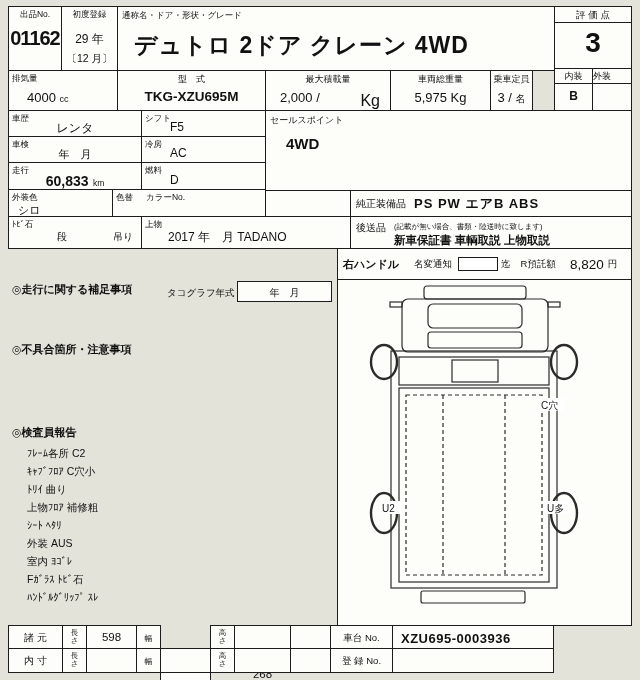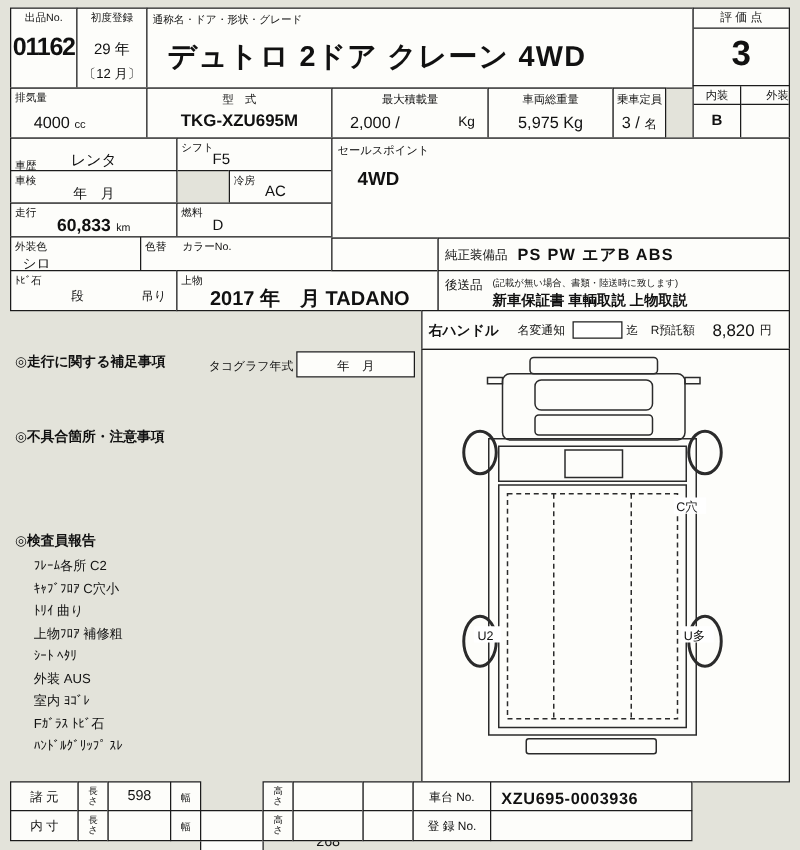--- a/index.html
+++ b/index.html
@@ -38,71 +38,71 @@
     <div class="a" style="left:16px;top:23px;font-size:23px;font-weight:700;letter-spacing:1px;">デュトロ 2ドア クレーン 4WD</div>
   </div>
 
   <div class="box" style="left:554px;top:6px;width:78px;height:63px;">
     <div class="a ctr" style="top:0;height:16px;line-height:16px;font-size:9.5px;border-bottom:1px solid #1c1c1c;">評 価 点</div>
     <div class="a ctr" style="top:20px;font-size:28px;font-weight:700;">3</div>
   </div>
 
   <div class="box" style="left:554px;top:68px;width:78px;height:43px;">
     <div class="a" style="left:0;top:0;width:50%;height:15px;line-height:15px;text-align:center;font-size:9px;border-right:1px solid #1c1c1c;border-bottom:1px solid #1c1c1c;">内装</div>
-    <div class="a" style="right:0;top:0;width:50%;height:15px;line-height:15px;text-align:right;font-size:9px;border-bottom:1px solid #1c1c1c;">外装</div>
+    <div class="a" style="right:0;top:0;width:50%;height:15px;line-height:15px;text-align:left;font-size:9px;border-bottom:1px solid #1c1c1c;">外装</div>
     <div class="a" style="left:0;top:15px;width:50%;height:26px;line-height:24px;text-align:center;font-size:12px;font-weight:700;border-right:1px solid #1c1c1c;">B</div>
     <div class="a" style="right:0;top:15px;width:50%;height:26px;line-height:24px;text-align:center;font-size:12px;font-weight:700;"></div>
   </div>
 
   <div class="box" style="left:8px;top:70px;width:110px;height:41px;">
     <div class="a lbl" style="left:3px;top:2px;">排気量</div>
     <div class="a" style="left:18px;top:19px;font-size:13px;">
       <span>4000</span>
       <span style="font-size:9px;">cc</span>
     </div>
   </div>
 
   <div class="box" style="left:117px;top:70px;width:149px;height:41px;">
     <div class="a ctr" style="top:2px;font-size:9px;">型　式</div>
     <div class="a ctr" style="top:18px;font-size:13.5px;font-weight:700;">TKG-XZU695M</div>
   </div>
 
   <div class="box" style="left:265px;top:70px;width:126px;height:41px;">
     <div class="a ctr" style="top:2px;font-size:9px;">最大積載量</div>
     <div class="a" style="left:14px;top:19px;font-size:13px;">2,000 /</div>
-    <div class="a" style="right:10px;top:21px;font-size:11px;">Kg</div>
+    <div class="a" style="right:10px;top:21px;font-size:16px;">Kg</div>
   </div>
 
   <div class="box" style="left:390px;top:70px;width:101px;height:41px;">
     <div class="a ctr" style="top:2px;font-size:9px;">車両総重量</div>
     <div class="a ctr" style="top:19px;font-size:13px;">5,975 Kg</div>
   </div>
 
   <div class="box" style="left:490px;top:70px;width:43px;height:41px;">
     <div class="a ctr" style="top:2px;font-size:9px;">乗車定員</div>
     <div class="a ctr" style="top:19px;font-size:13px;">
       <span>3 /</span>
       <span style="font-size:10px;">名</span>
     </div>
   </div>
 
   <div class="box" style="left:8px;top:110px;width:134px;height:27px;">
-    <div class="a lbl" style="left:3px;top:2px;margin-top:14px;">車歴</div>
+    <div class="a lbl" style="left:3px;top:2px;">車歴</div>
     <div class="a ctr" style="top:9px;font-size:12px;">レンタ</div>
   </div>
   <div class="box" style="left:141px;top:110px;width:125px;height:27px;">
     <div class="a lbl" style="left:3px;top:2px;">シフト</div>
     <div class="a" style="left:28px;top:9px;font-size:12px;">F5</div>
   </div>
 
   <div class="box" style="left:8px;top:136px;width:134px;height:27px;">
     <div class="a lbl" style="left:3px;top:2px;">車検</div>
     <div class="a ctr" style="top:10px;font-size:11px;">年　月</div>
   </div>
-  <div class="box" style="left:141px;top:136px;width:125px;height:27px;margin-left:42px;">
+  <div class="box" style="left:141px;top:136px;width:125px;height:27px;">
     <div class="a lbl" style="left:3px;top:2px;">冷房</div>
     <div class="a" style="left:28px;top:9px;font-size:12px;">AC</div>
   </div>
 
   <div class="box" style="left:8px;top:162px;width:134px;height:28px;">
     <div class="a lbl" style="left:3px;top:2px;">走行</div>
     <div class="a ctr" style="top:9px;">
       <span style="font-size:14px;font-weight:700;">60,833</span>
       <span style="font-size:8.5px;">km</span>
     </div>
@@ -121,21 +121,21 @@
     <div class="a lbl" style="left:33px;top:2px;">カラーNo.</div>
   </div>
 
   <div class="box" style="left:8px;top:216px;width:134px;height:33px;">
     <div class="a lbl" style="left:3px;top:2px;">ﾄﾋﾞ石</div>
     <div class="a" style="left:48px;top:13px;font-size:10px;">段</div>
     <div class="a" style="left:104px;top:13px;font-size:10px;">吊り</div>
   </div>
   <div class="box" style="left:141px;top:216px;width:210px;height:33px;">
     <div class="a lbl" style="left:3px;top:2px;">上物</div>
-    <div class="a" style="left:26px;top:12px;font-size:16px;font-weight:bold;">2017 年　月 TADANO</div>
+    <div class="a" style="left:26px;top:12px;font-size:12px;">2017 年　月 TADANO</div>
   </div>
 
   <div class="box" style="left:265px;top:110px;width:367px;height:81px;">
     <div class="a lbl" style="left:4px;top:3px;font-size:9px;">セールスポイント</div>
     <div class="a" style="left:20px;top:24px;font-size:15px;font-weight:700;">4WD</div>
   </div>
 
   <div class="box" style="left:265px;top:190px;width:86px;height:27px;"></div>
 
   <div class="box" style="left:350px;top:190px;width:282px;height:27px;display:flex;align-items:center;">

